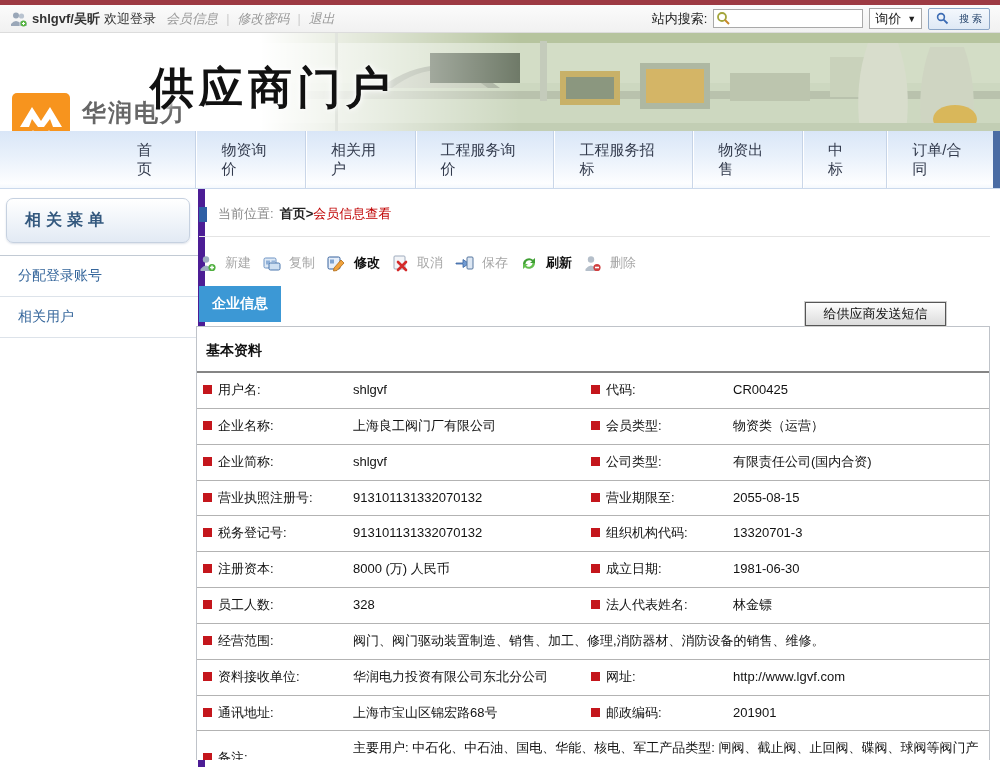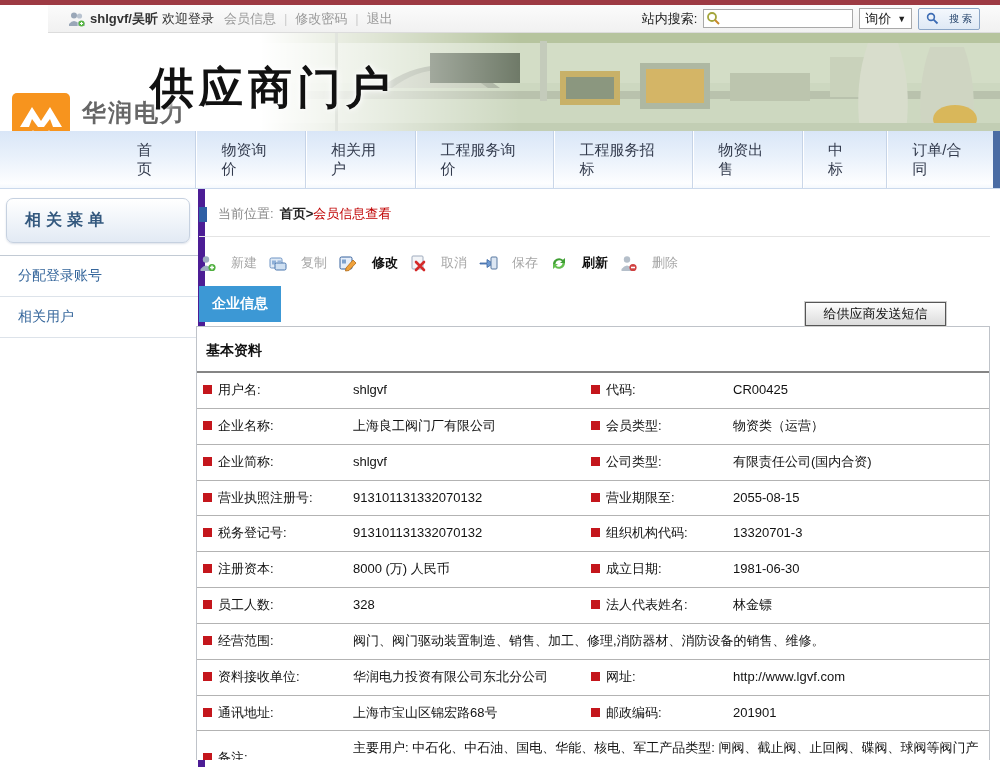--- a/index.html
+++ b/index.html
@@ -3,24 +3,24 @@
 <meta charset="utf-8">
 <style>
   * { margin:0; padding:0; box-sizing:border-box; }
   html,body { width:1000px; height:767px; overflow:hidden; background:#fff;
     font-family:"Liberation Sans","DejaVu Sans",sans-serif; }
 
   
   .top-red { height:5px; background:#9d3a43; }
   .topbar { height:28px; background:linear-gradient(#fbfbfb,#f1f1f1);
     border-bottom:1px solid #dcdcdc; display:flex; align-items:center;
-    padding:0 20px; font-size:13px; color:#444;margin-left:48px; }
+    padding:0 10px; font-size:13px; color:#444; }
   .topbar .user-name { font-weight:bold; color:#333; margin:0 4px 0 4px; }
   .topbar .welcome { color:#333; margin-right:10px; }
-  .top-links { display:flex; align-items:center; gap:8px; }
+  .top-links { display:flex; align-items:center; gap:8px;font-style:italic; }
   .top-links a { color:#999; text-decoration:none; cursor:pointer; }
   .top-sep { color:#ccc; }
   .top-right { margin-left:auto; display:flex; align-items:center; gap:6px; }
   .search-label { color:#222; }
   .search-wrap { position:relative; }
   .search-wrap input { width:150px; height:19px; border:1px solid #a9a9a9;
     padding:0 4px 0 20px; font-size:12px; background:#fff; }
   .search-mag { position:absolute; left:3px; top:2px; }
   .cat-select { height:21px; min-width:52px; border:1px solid #a9a9a9; background:#fff;
     display:flex; align-items:center; justify-content:space-between;
@@ -66,21 +66,21 @@
 
   .main { position:absolute; left:191px; top:0; right:0; height:100%; }
   .breadcrumb { display:flex; align-items:center; padding:16px 0 0 8px; font-size:13px; }
   .crumb-square { width:8px; height:15px; background:#2f5fa5; margin-right:11px; }
   .crumb-label { color:#8a8a8a; margin-right:6px; }
   .crumb-home { color:#222; font-weight:bold; cursor:pointer; }
   .crumb-current { color:#c00000; font-weight:normal; }
   .crumb-line { border-top:1px solid #e4e4e4; margin:13px 10px 0 8px; }
 
   .toolbar { display:flex; align-items:center; gap:12px; padding:17px 0 0 8px; }
-  .tool-btn { display:flex; align-items:center; gap:14px; font-size:13px; cursor:pointer; color:#111; }
+  .tool-btn { display:flex; align-items:center; gap:8px; font-size:13px; cursor:pointer; color:#111; }
   .tool-btn.disabled { color:#a6a6a6; }
   .tool-btn.enabled { font-weight:bold; }
 
   .tab-row { position:relative; margin-top:14px; padding-left:8px; height:40px; }
   .tab { display:inline-block; background:#3c98d5; color:#fff; font-size:14px; font-weight:bold;
     padding:9px 13px; cursor:pointer; }
   .sms-btn { position:absolute; right:54px; top:16px; width:141px; height:24px;
     border:1px solid #565656; outline:1px solid #cfcfcf;
     background:linear-gradient(#fdfdfd,#dcdcdc); font-size:13px; color:#111;
     font-family:inherit; cursor:pointer;text-align:center; }

